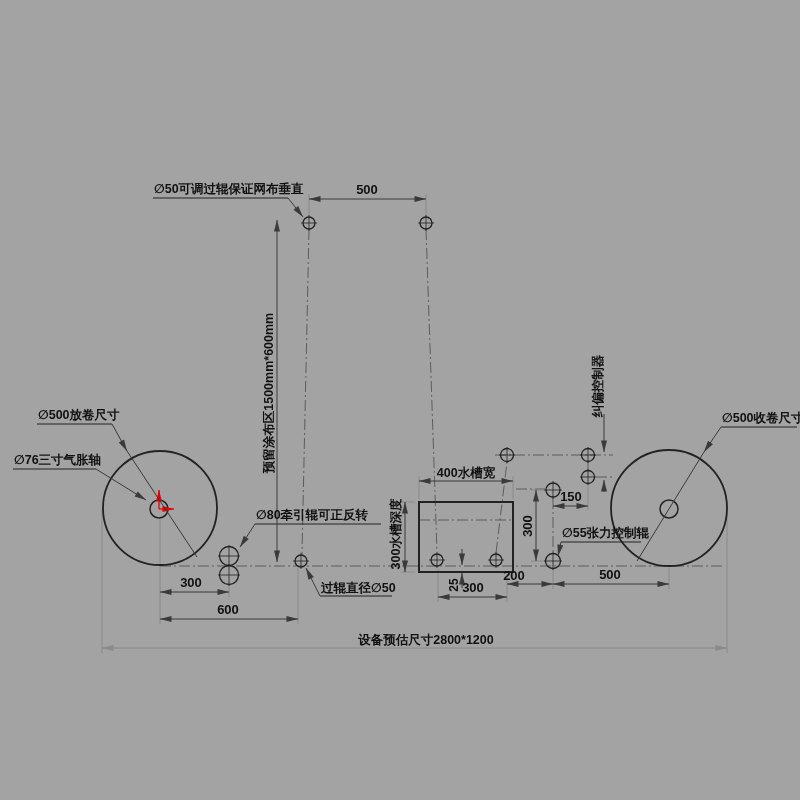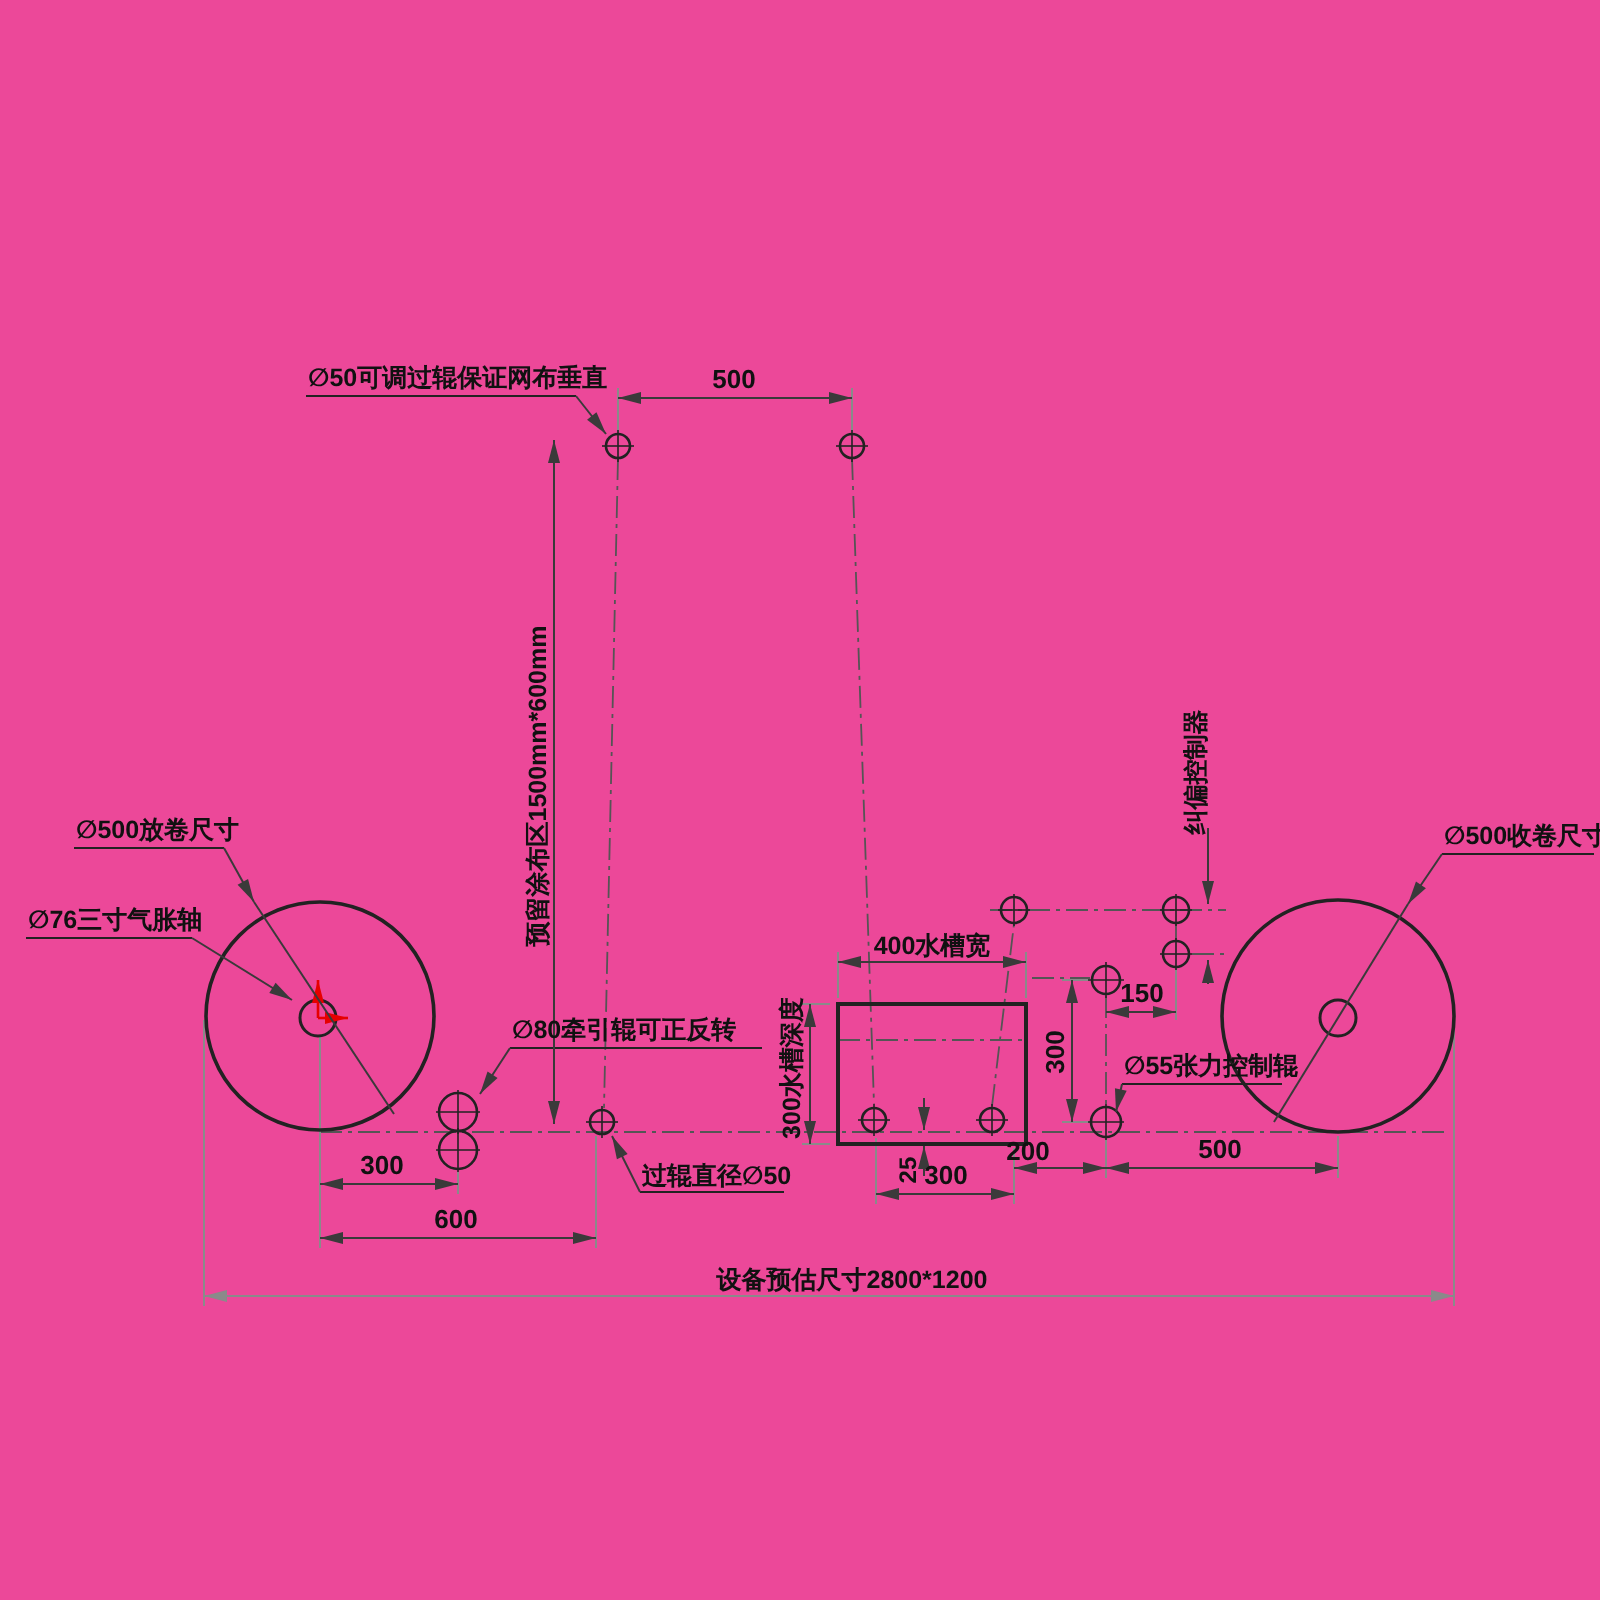--- a/index.html
+++ b/index.html
@@ -1,16 +1,16 @@
 <!DOCTYPE html>
 <html><head>
 <meta charset="utf-8">
 <style>
   html,body{margin:0;padding:0;background:#ffffff;}
-  .stage{position:relative;width:800px;height:800px;background:#ec4899;overflow:hidden;
+  .stage{position:relative;width:800px;height:800px;background:#a3a3a3;overflow:hidden;
          font-family:"Liberation Sans",sans-serif;}
   svg text{font-family:"Liberation Sans","DejaVu Sans",sans-serif;fill:#111111;}
   .lbl{font-size:12.5px;font-weight:700;}
   .num{font-size:13px;font-weight:700;}
   .numS{font-size:12px;font-weight:700;}
 </style>
 </head>
 <body>
 
 <div class="stage">

